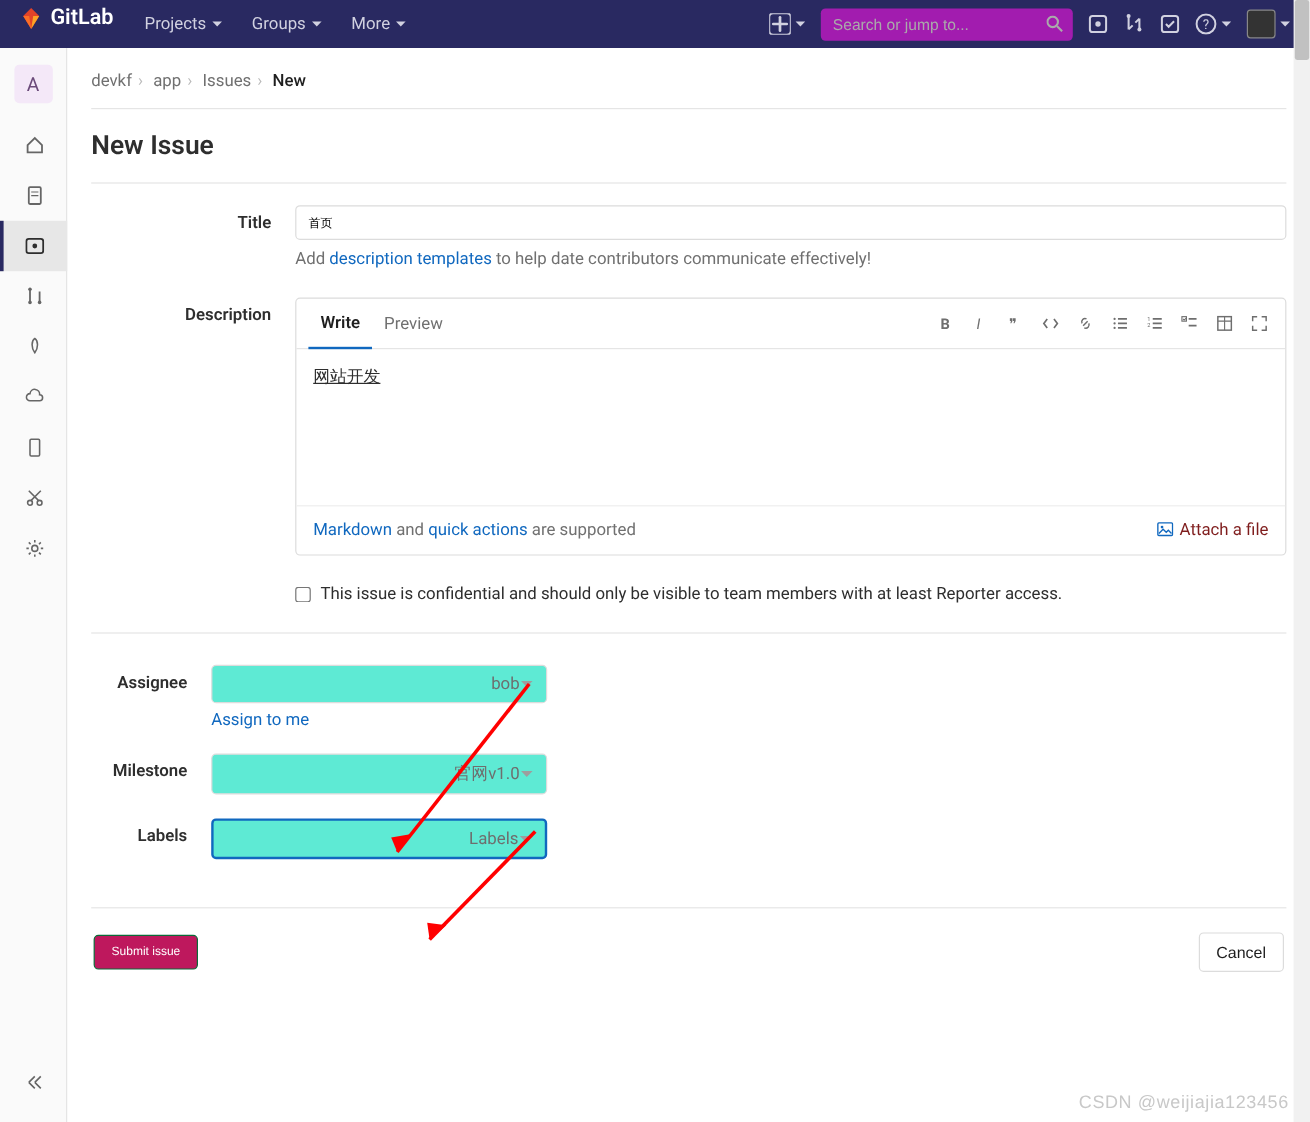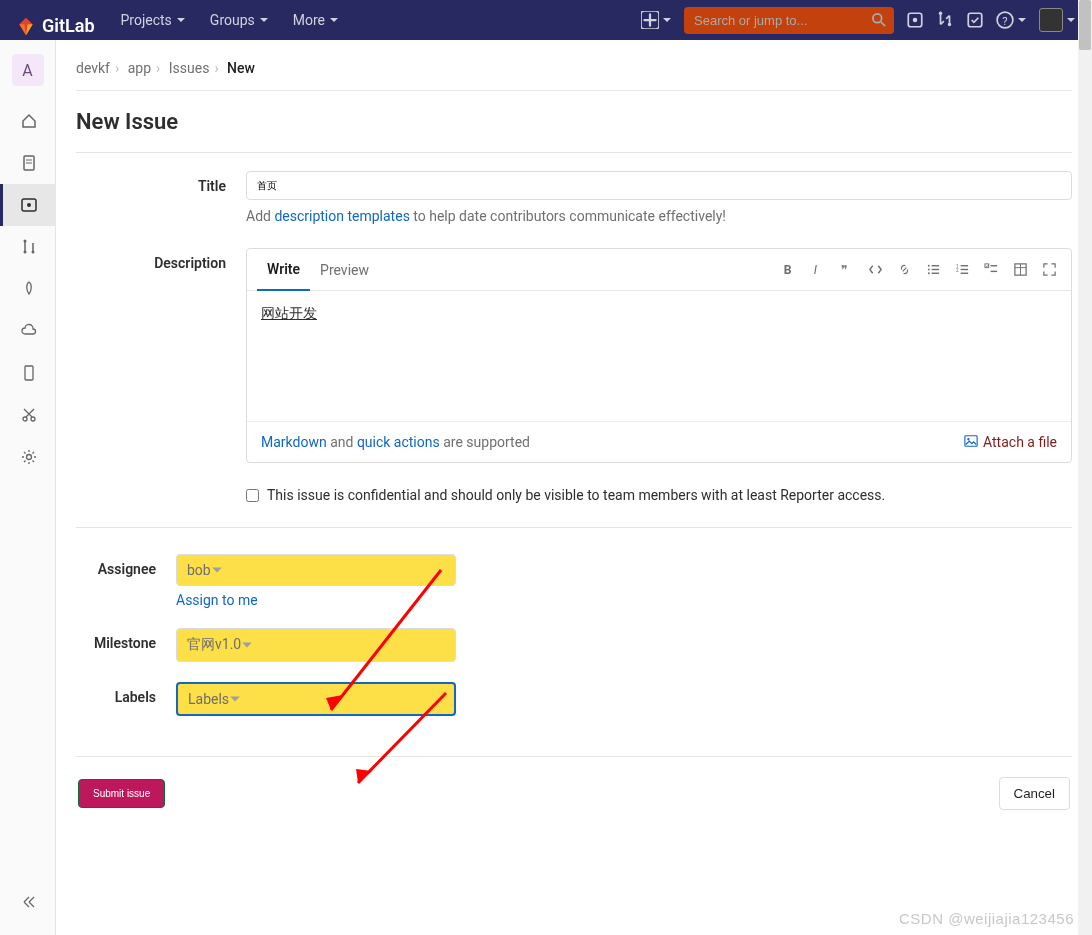--- a/index.html
+++ b/index.html
@@ -1,23 +1,23 @@
 <!DOCTYPE html>
 <html><head>
 <meta charset="utf-8">
 <style>
 * { box-sizing: border-box; margin: 0; padding: 0; }
 body { font-family: -apple-system, BlinkMacSystemFont, "Segoe UI", Roboto, sans-serif; font-size: 14px; color: #2e2e2e; background: #fff; }
 .topbar { background: #292961; color: #fff; height: 40px; display: flex; align-items: center; padding: 0 16px; }
-.topbar-left { display: flex; align-items: flex-end; gap: 4px; }
+.topbar-left { display: flex; align-items: flex-start; gap: 4px; }
 .logo { display: flex; align-items: center; gap: 6px; margin-right: 12px; }
 .logo-text { font-size: 18px; font-weight: 600; color: #fff; }
 .topbar-menu { padding: 8px 10px; color: #d1d1e0; cursor: pointer; display: flex; align-items: center; gap: 4px; font-size: 14px; }
 .topbar-right { margin-left: auto; display: flex; align-items: center; gap: 12px; }
-.search-box { background: #c2410c; border: none; color: #ccc; padding: 6px 10px; border-radius: 4px; width: 210px; font-size: 13px; }
+.search-box { background: #a21caf; border: none; color: #ccc; padding: 6px 10px; border-radius: 4px; width: 210px; font-size: 13px; }
 .search-box::placeholder { color: #aaa; }
 .search-wrap { position: relative; display: flex; align-items: center; }
 .search-wrap svg { position: absolute; right: 8px; fill: #aaa; }
 .topbar-icon { fill: #d1d1e0; cursor: pointer; width: 18px; height: 18px; }
 .avatar-sq { width: 24px; height: 24px; border: 1px solid #888; border-radius: 3px; background: #333; display: inline-block; }
 .chev-down { width: 10px; height: 10px; fill: #d1d1e0; }
 
 .layout { display: flex; min-height: calc(100vh - 40px); }
 .sidebar { width: 56px; background: #fafafa; border-right: 1px solid #e5e5e5; display: flex; flex-direction: column; align-items: center; padding-top: 8px; }
 .sidebar-avatar { width: 32px; height: 32px; background: #f4e8f8; color: #6b4a7a; border-radius: 4px; display: flex; align-items: center; justify-content: center; font-size: 16px; margin: 6px 0 14px;}
@@ -52,21 +52,21 @@
 .attach-right { margin-left: auto; color: #7f1d1d; cursor: pointer; display: flex; align-items: flex-start; gap: 5px; }
 .attach-right svg { fill: #1068bf; width: 14px; height: 14px; }
 
 .checkbox-row { display: flex; align-items: center; gap: 8px; margin-bottom: 24px; padding-left: 170px;}
 .hr { border-top: 1px solid #e5e5e5; margin: 0 0 26px; }
 
 .meta-grid { display: flex; gap: 40px; }
 .meta-col { flex: 1; }
 .meta-row { display: flex; margin-bottom: 20px; align-items: flex-start; }
 .meta-label { width: 100px; text-align: right; padding-right: 20px; padding-top: 7px; color: #2e2e2e; font-weight: 600; }
-.dropdown { flex: 1; max-width: 280px; border: 1px solid #dcdcdc; border-radius: 4px; padding: 7px 10px; display: flex; justify-content: flex-start; align-items: center; cursor: pointer; color: #6e6e6e; background: #fde047; }
+.dropdown { flex: 1; max-width: 280px; border: 1px solid #dcdcdc; border-radius: 4px; padding: 7px 10px; display: flex; justify-content: flex-end; align-items: center; cursor: pointer; color: #6e6e6e; background: #5eead4; }
 .dropdown.focus { border: 2px solid #1068bf; }
 .dropdown svg { fill: #9e9e9e; width: 12px; height: 12px; }
 .assign-me { color: #1068bf; font-size: 14px; margin-top: 6px; display: block; cursor: pointer; }
 .date-input { flex: 1; border: 1px solid #dcdcdc; border-radius: 4px; padding: 7px 10px; color: #9e9e9e; max-width: 280px;}
 
 .btn-primary { background: #be185d; color: #fff; border: 1px solid #0a6a38; padding: 8px 14px; border-radius: 4px; font-size: 10px; cursor: pointer; }
 .btn-cancel { color: #1f1f1f; padding: 8px 14px; cursor: pointer; border: 1px solid #dcdcdc; border-radius: 4px; background: #fff;}
 .footer-actions { display: flex; justify-content: space-between; align-items: center; padding: 20px 2px 10px; border-top: 1px solid #e5e5e5; margin-top: 20px;}
 
 .arrow { position: absolute; pointer-events: none; }

